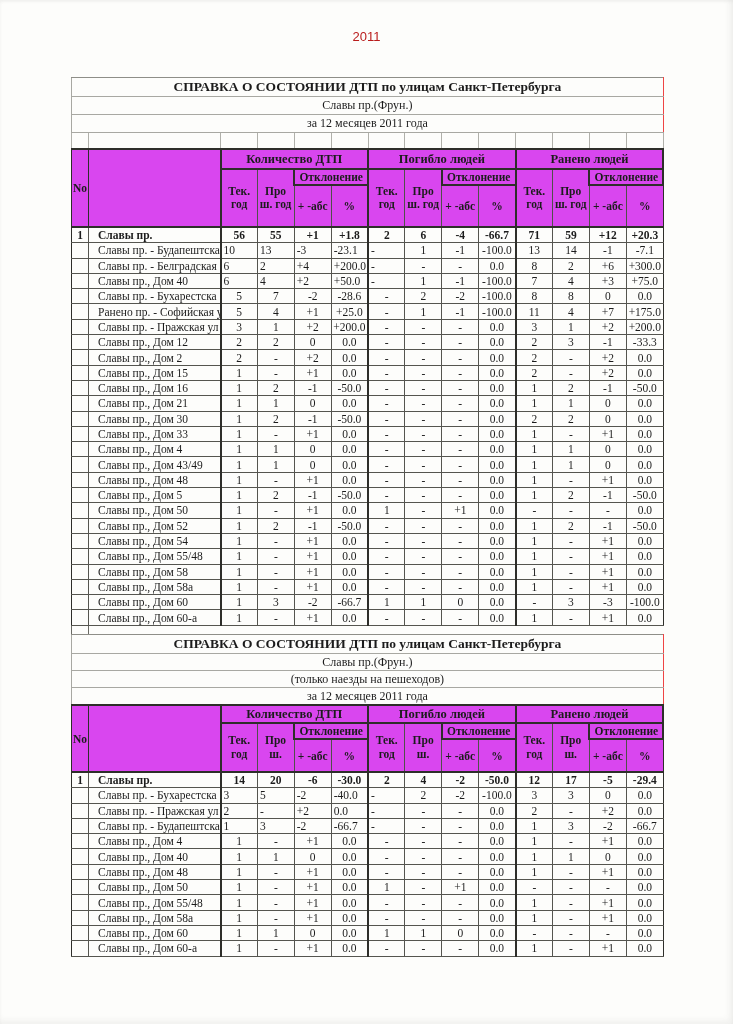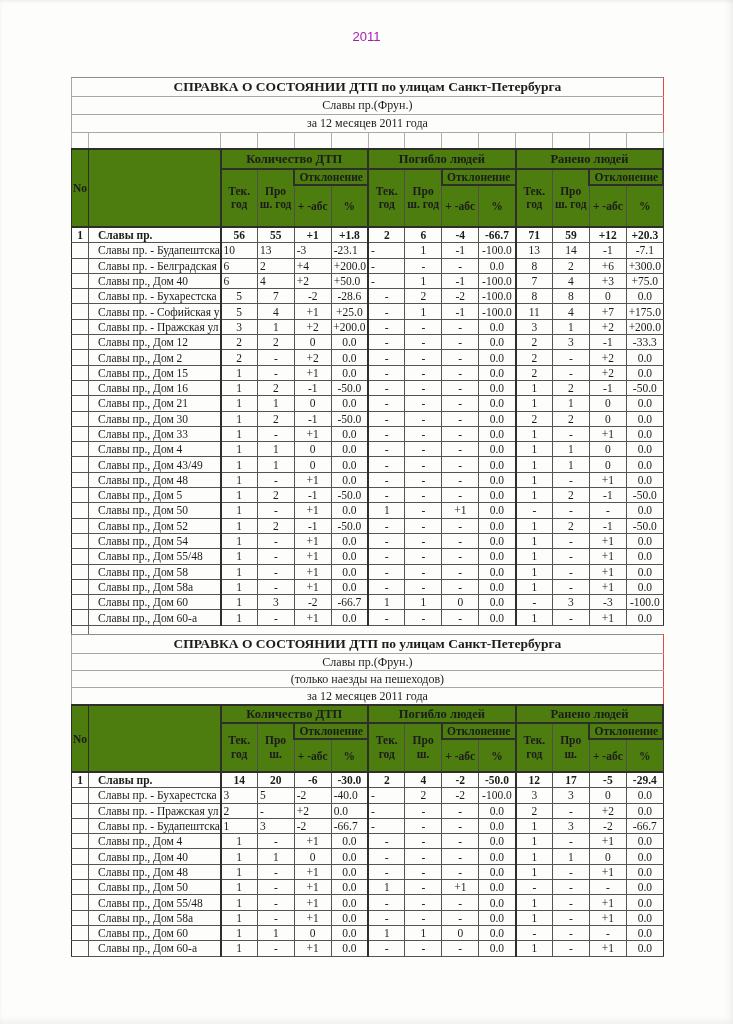--- a/index.html
+++ b/index.html
@@ -13,21 +13,21 @@
   }
   .page {
     position:absolute; inset:0;
     background:#fdfdfb;
     box-shadow: inset -3px -3px 6px rgba(60,60,55,0.07), inset 0 2px 3px rgba(60,60,55,0.05);
   }
   .year-header {
     position:absolute; top:29px; left:0; width:100%;
     text-align:center;
     font-family:"Liberation Sans", sans-serif;
-    font-size:13px; color:#a21caf;
+    font-size:13px; color:#b91c1c;
   }
   .page-number {
     position:absolute; top:962px; left:0; width:100%;
     text-align:center;
     font-family:"Liberation Sans", sans-serif;
     font-size:13px; color:#3c3c3c;
   }
   table.dt {
     position:absolute; left:71px;
     width:592px;
@@ -57,21 +57,21 @@
     height:15px;
     border:1px solid #b0b0aa;
     border-top:none;
     padding:0;
   }
 
   
   .hgroup td, .hdev td, .habs td {
     text-align:center; vertical-align:middle;
     font-weight:bold; padding:0;
-    background:#4d7c0f;
+    background:#d946ef;
   }
   .hgroup td { font-size:12.5px; }
   .hdev td, .habs td { font-size:11.5px; }
   td.no-h {
     border:1.2px solid #2e2e2a; border-top:2px solid #2e2e2a; border-bottom:2px solid #2e2e2a;
     font-size:11.5px;
   }
   td.name-h {
     border-top:2px solid #2e2e2a; border-bottom:2px solid #2e2e2a;
     border-left:1px solid #50504a; border-right:2px solid #2e2e2a;
@@ -270,21 +270,21 @@
           <td class="num c6">2</td>
           <td class="num c7">-2</td>
           <td class="num c8">-100.0</td>
           <td class="num c9">8</td>
           <td class="num c10">8</td>
           <td class="num c11">0</td>
           <td class="num c12">0.0</td>
         </tr>
         <tr>
           <td class="no"></td>
-          <td class="name">Славы пр. - Софийская у</td>
+          <td class="name">Ранено пр. - Софийская у</td>
           <td class="num c1">5</td>
           <td class="num c2">4</td>
           <td class="num c3">+1</td>
           <td class="num c4">+25.0</td>
           <td class="num c5">-</td>
           <td class="num c6">1</td>
           <td class="num c7">-1</td>
           <td class="num c8">-100.0</td>
           <td class="num c9">11</td>
           <td class="num c10">4</td>

